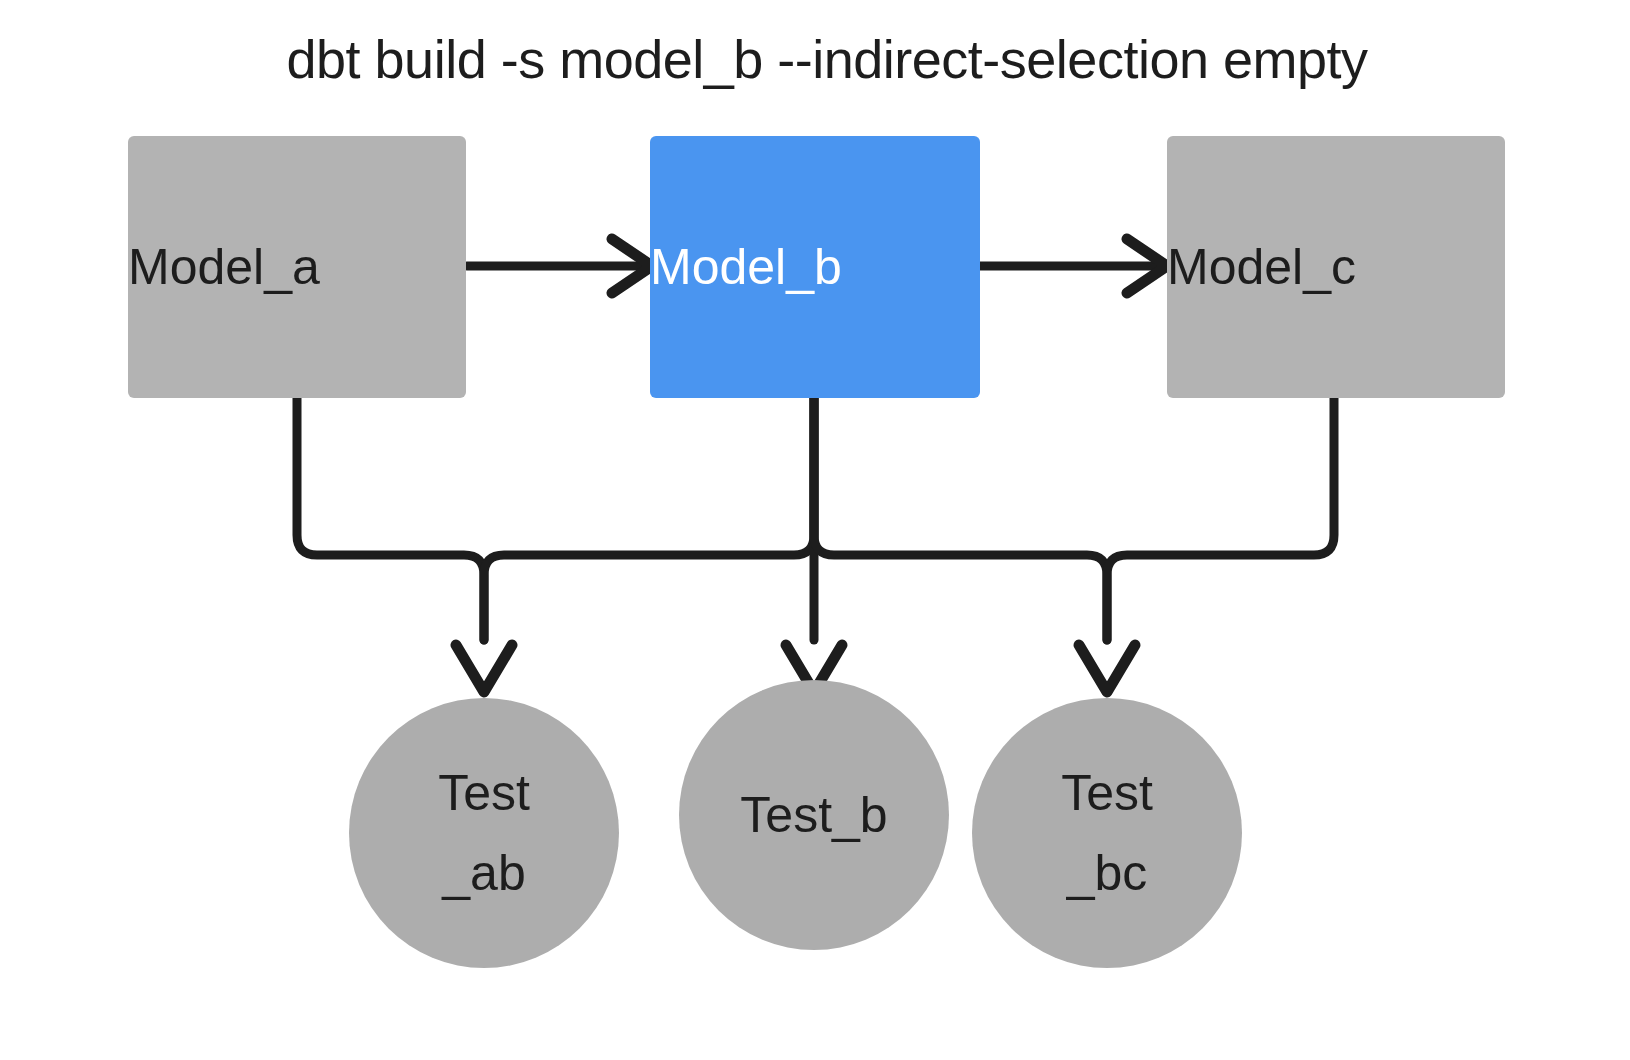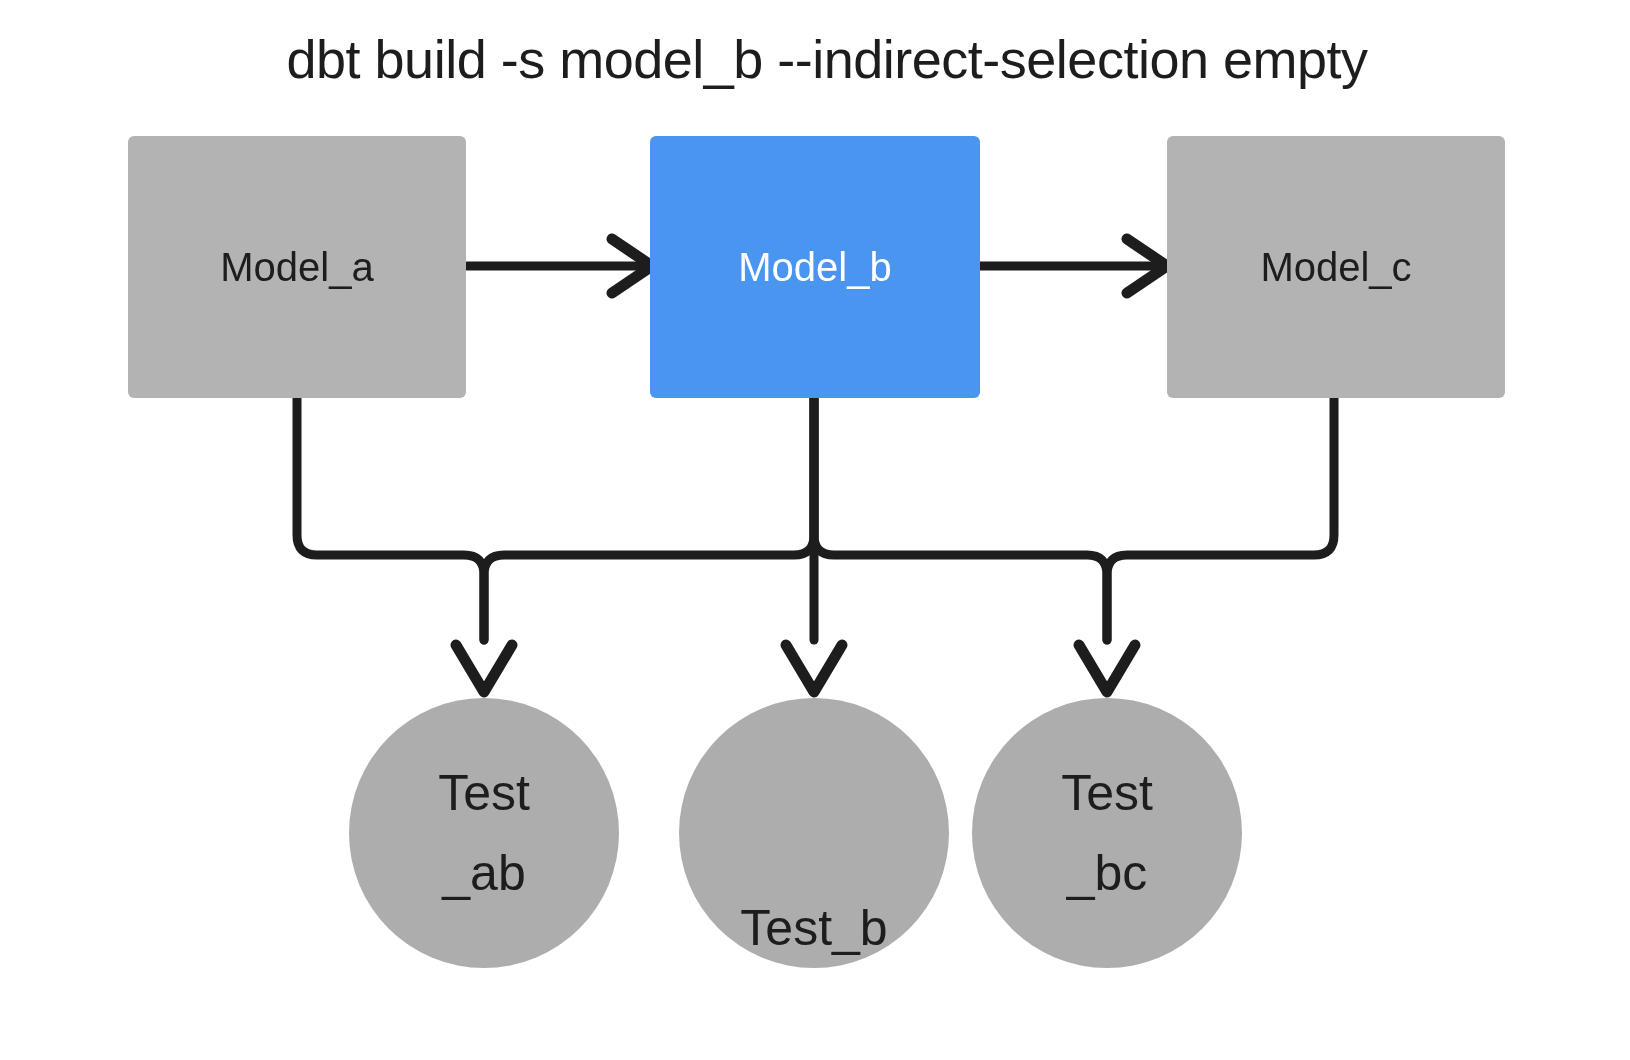--- a/index.html
+++ b/index.html
@@ -35,22 +35,22 @@
     color: #1d1d1d;
     letter-spacing: -0.5px;
     white-space: nowrap;
   }
   .node-box {
     position: absolute;
     box-sizing: border-box;
     border-radius: 6px;
     display: flex;
     align-items: center;
-    justify-content: center;
-    font-size: 40px;
+    justify-content: flex-start;
+    font-size: 50px;
     line-height: 1.1;
     text-align: center;
   }
   .node-circle {
     position: absolute;
     box-sizing: border-box;
     border-radius: 50%;
     display: flex;
     flex-direction: column;
     align-items: center;
@@ -120,21 +120,21 @@
 
   <div class="node-box" style="left:1155px; top:136px; width:338px; height:262px; background:#b3b3b3; color:#1d1d1d;">
     <span>Model_c</span>
   </div>
 
   <div class="node-circle" style="left:337px; top:698px; width:270px; height:270px; background:#adadad;">
     <span>Test</span>
     <span class="line2">_ab</span>
   </div>
 
-  <div class="node-circle" style="left:667px; top:698px; width:270px; height:270px; background:#adadad;justify-content:flex-end;">
+  <div class="node-circle" style="left:667px; top:680px; width:270px; height:270px; background:#adadad;">
     <span>Test_b</span>
   </div>
 
   <div class="node-circle" style="left:960px; top:698px; width:270px; height:270px; background:#adadad;">
     <span>Test</span>
     <span class="line2">_bc</span>
   </div>
 
 </div>
 

